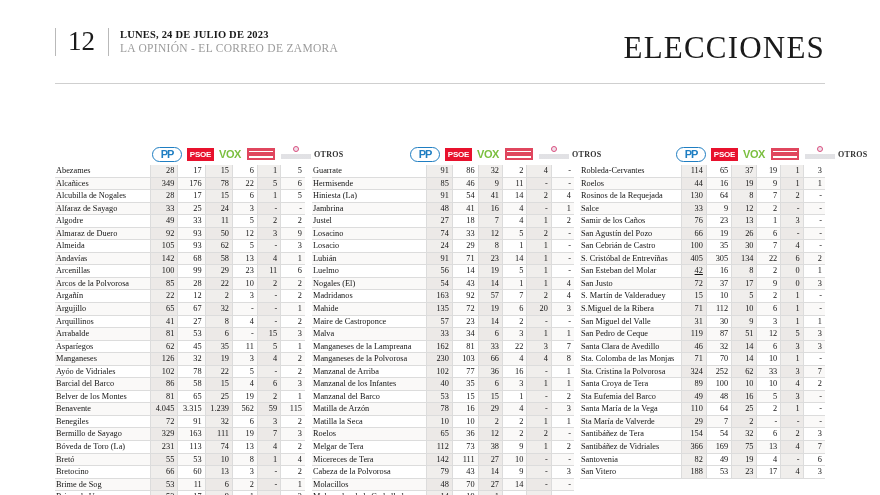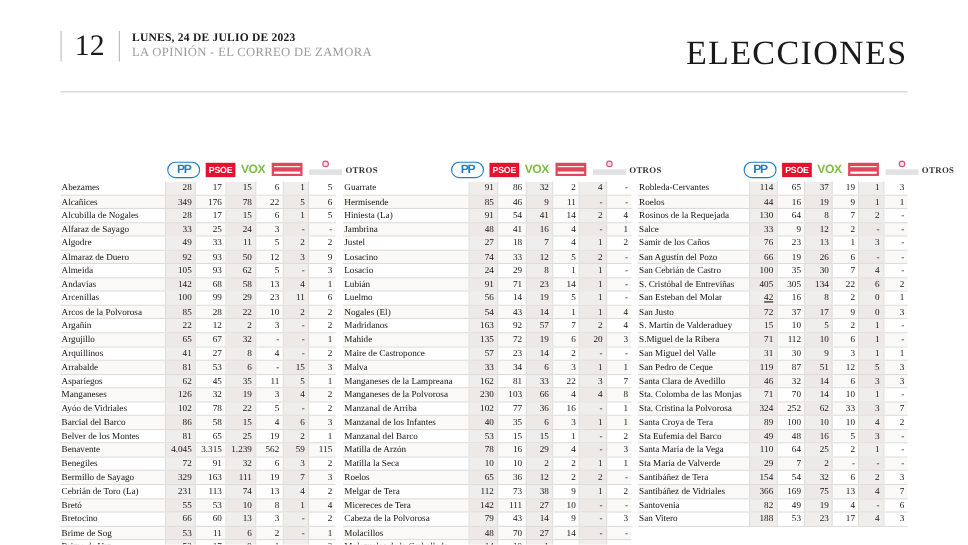--- a/index.html
+++ b/index.html
@@ -395,21 +395,21 @@
         <tr class="alt">
           <td class="name" style="width: 104px;">Bermillo de Sayago</td>
           <td class="num v0 sh" style="width: 23px;">329</td>
           <td class="num v0" style="width: 23px;">163</td>
           <td class="num v0 sh" style="width: 23px;">111</td>
           <td class="num v0" style="width: 23px;">19</td>
           <td class="num v0 sh" style="width: 23px;">7</td>
           <td class="num v0" style="width: 23px;">3</td>
         </tr>
         <tr>
-          <td class="name" style="width: 104px;">Cebrián de Toro (La)</td>
+          <td class="name" style="width: 104px;">Bóveda de Toro (La)</td>
           <td class="num v0 sh" style="width: 23px;">231</td>
           <td class="num v0" style="width: 23px;">113</td>
           <td class="num v0 sh" style="width: 23px;">74</td>
           <td class="num v0" style="width: 23px;">13</td>
           <td class="num v0 sh" style="width: 23px;">4</td>
           <td class="num v0" style="width: 23px;">2</td>
         </tr>
         <tr class="alt">
           <td class="name" style="width: 104px;">Bretó</td>
           <td class="num v0 sh" style="width: 23px;">55</td>

